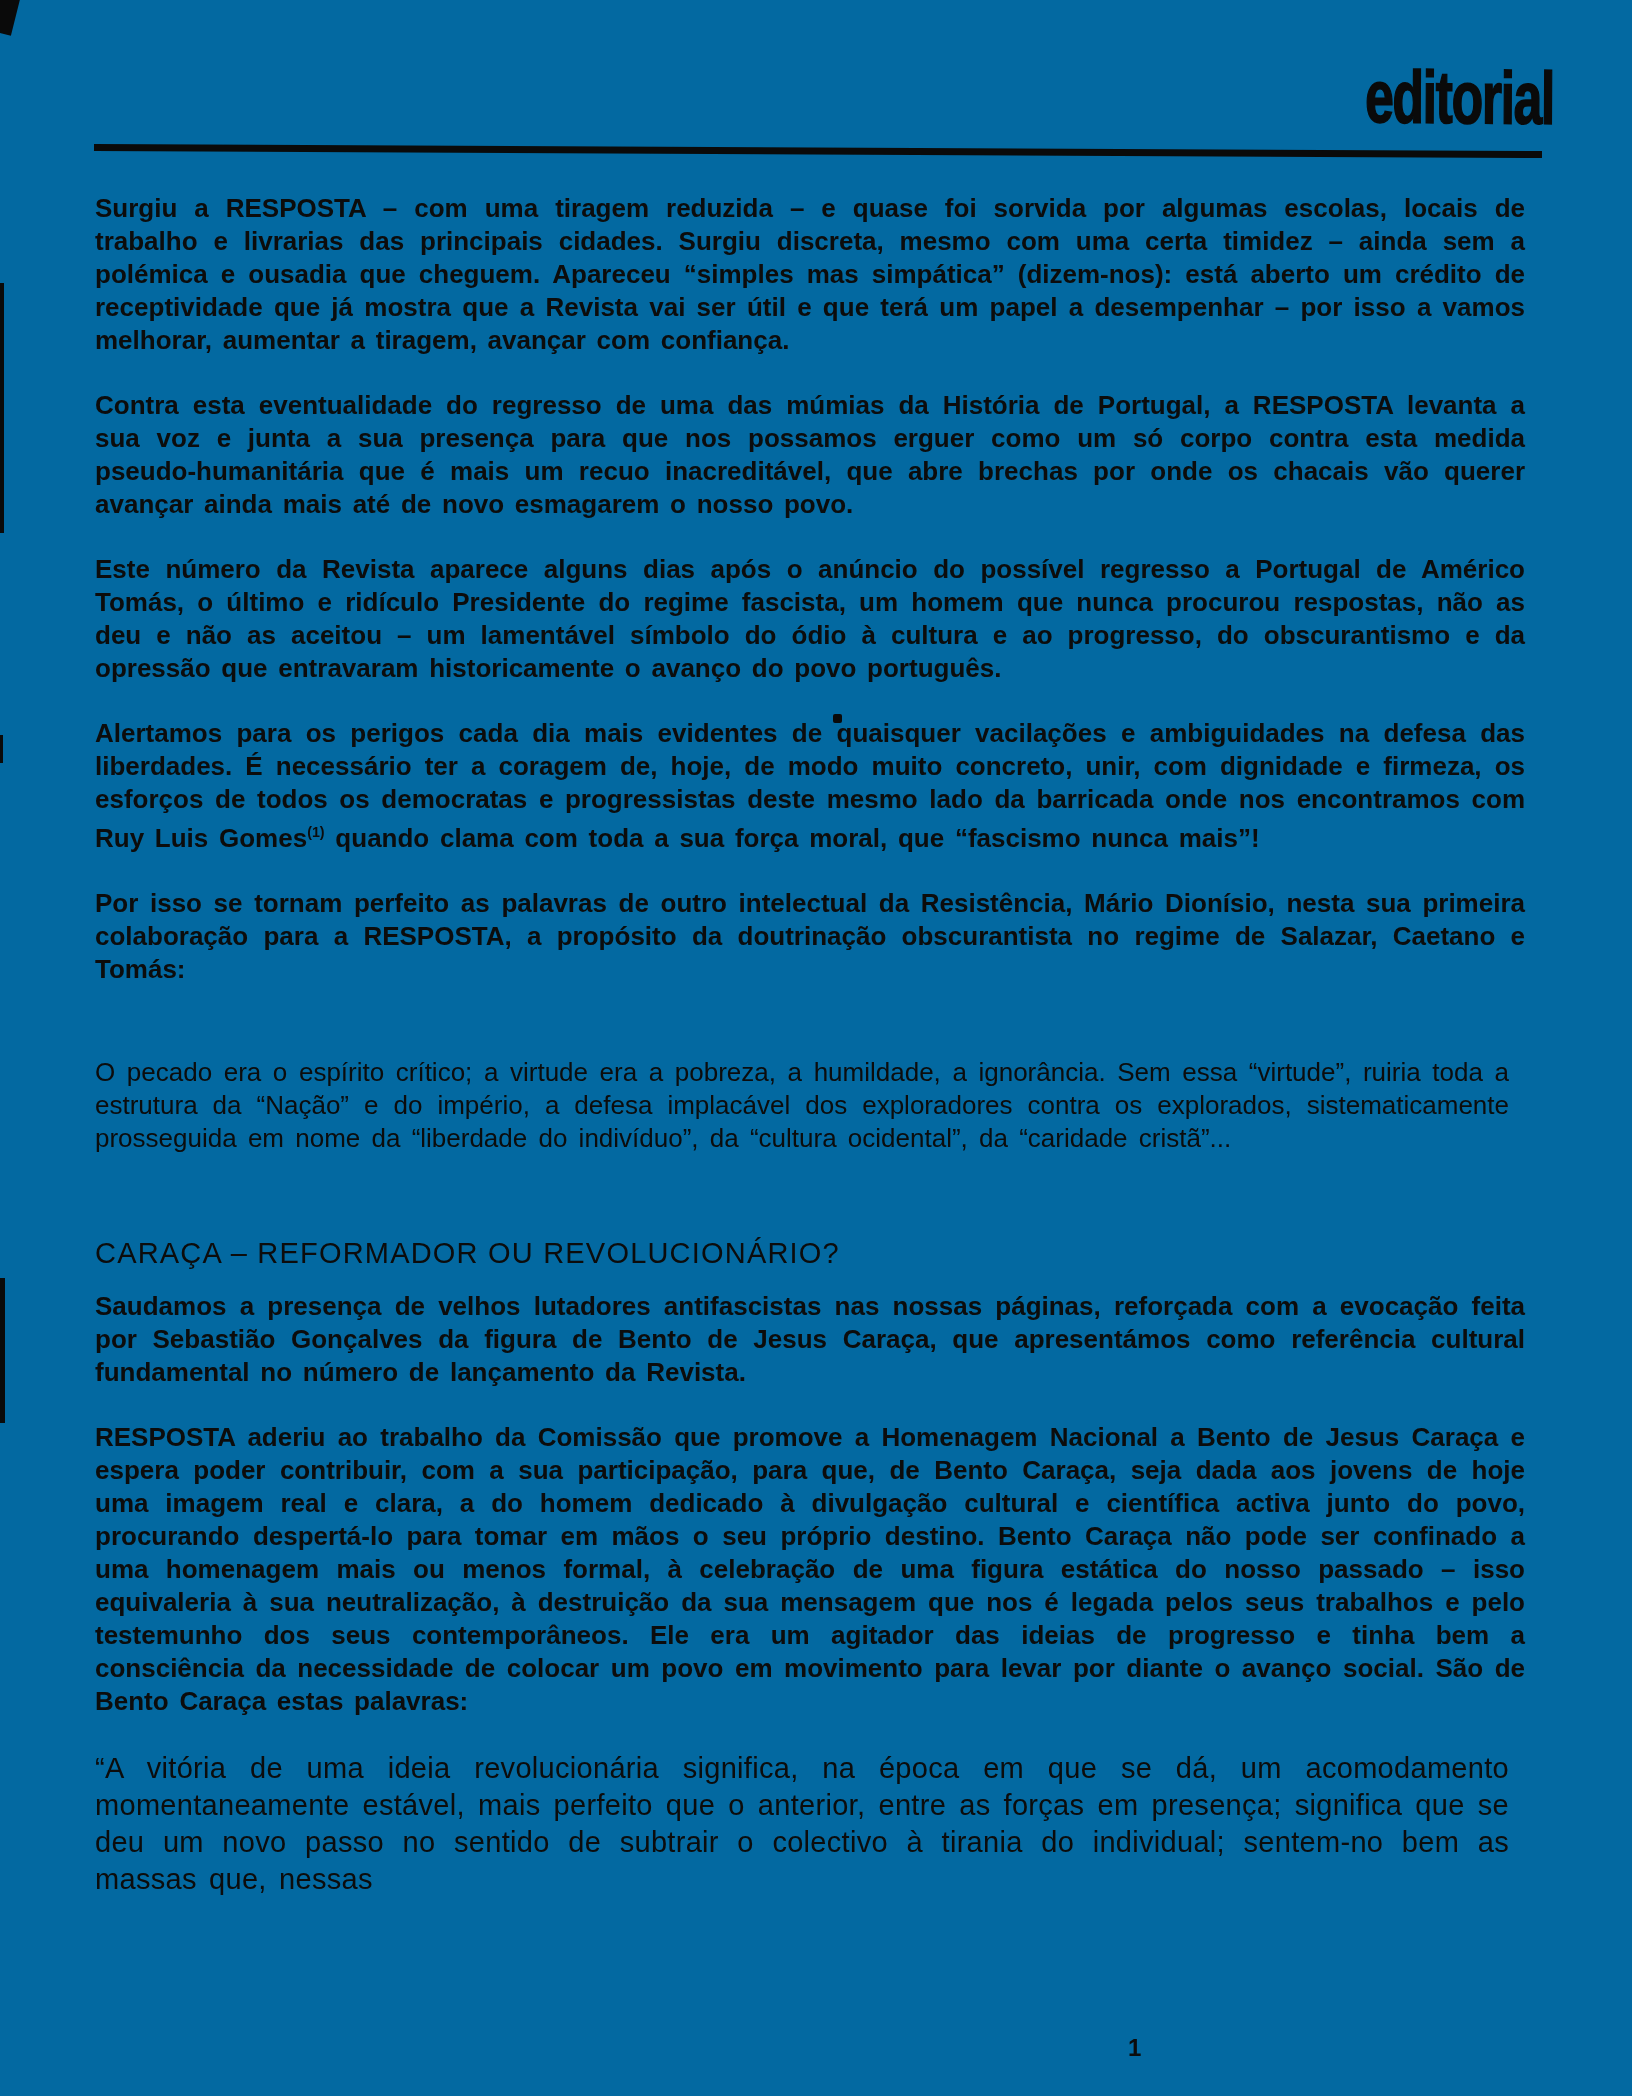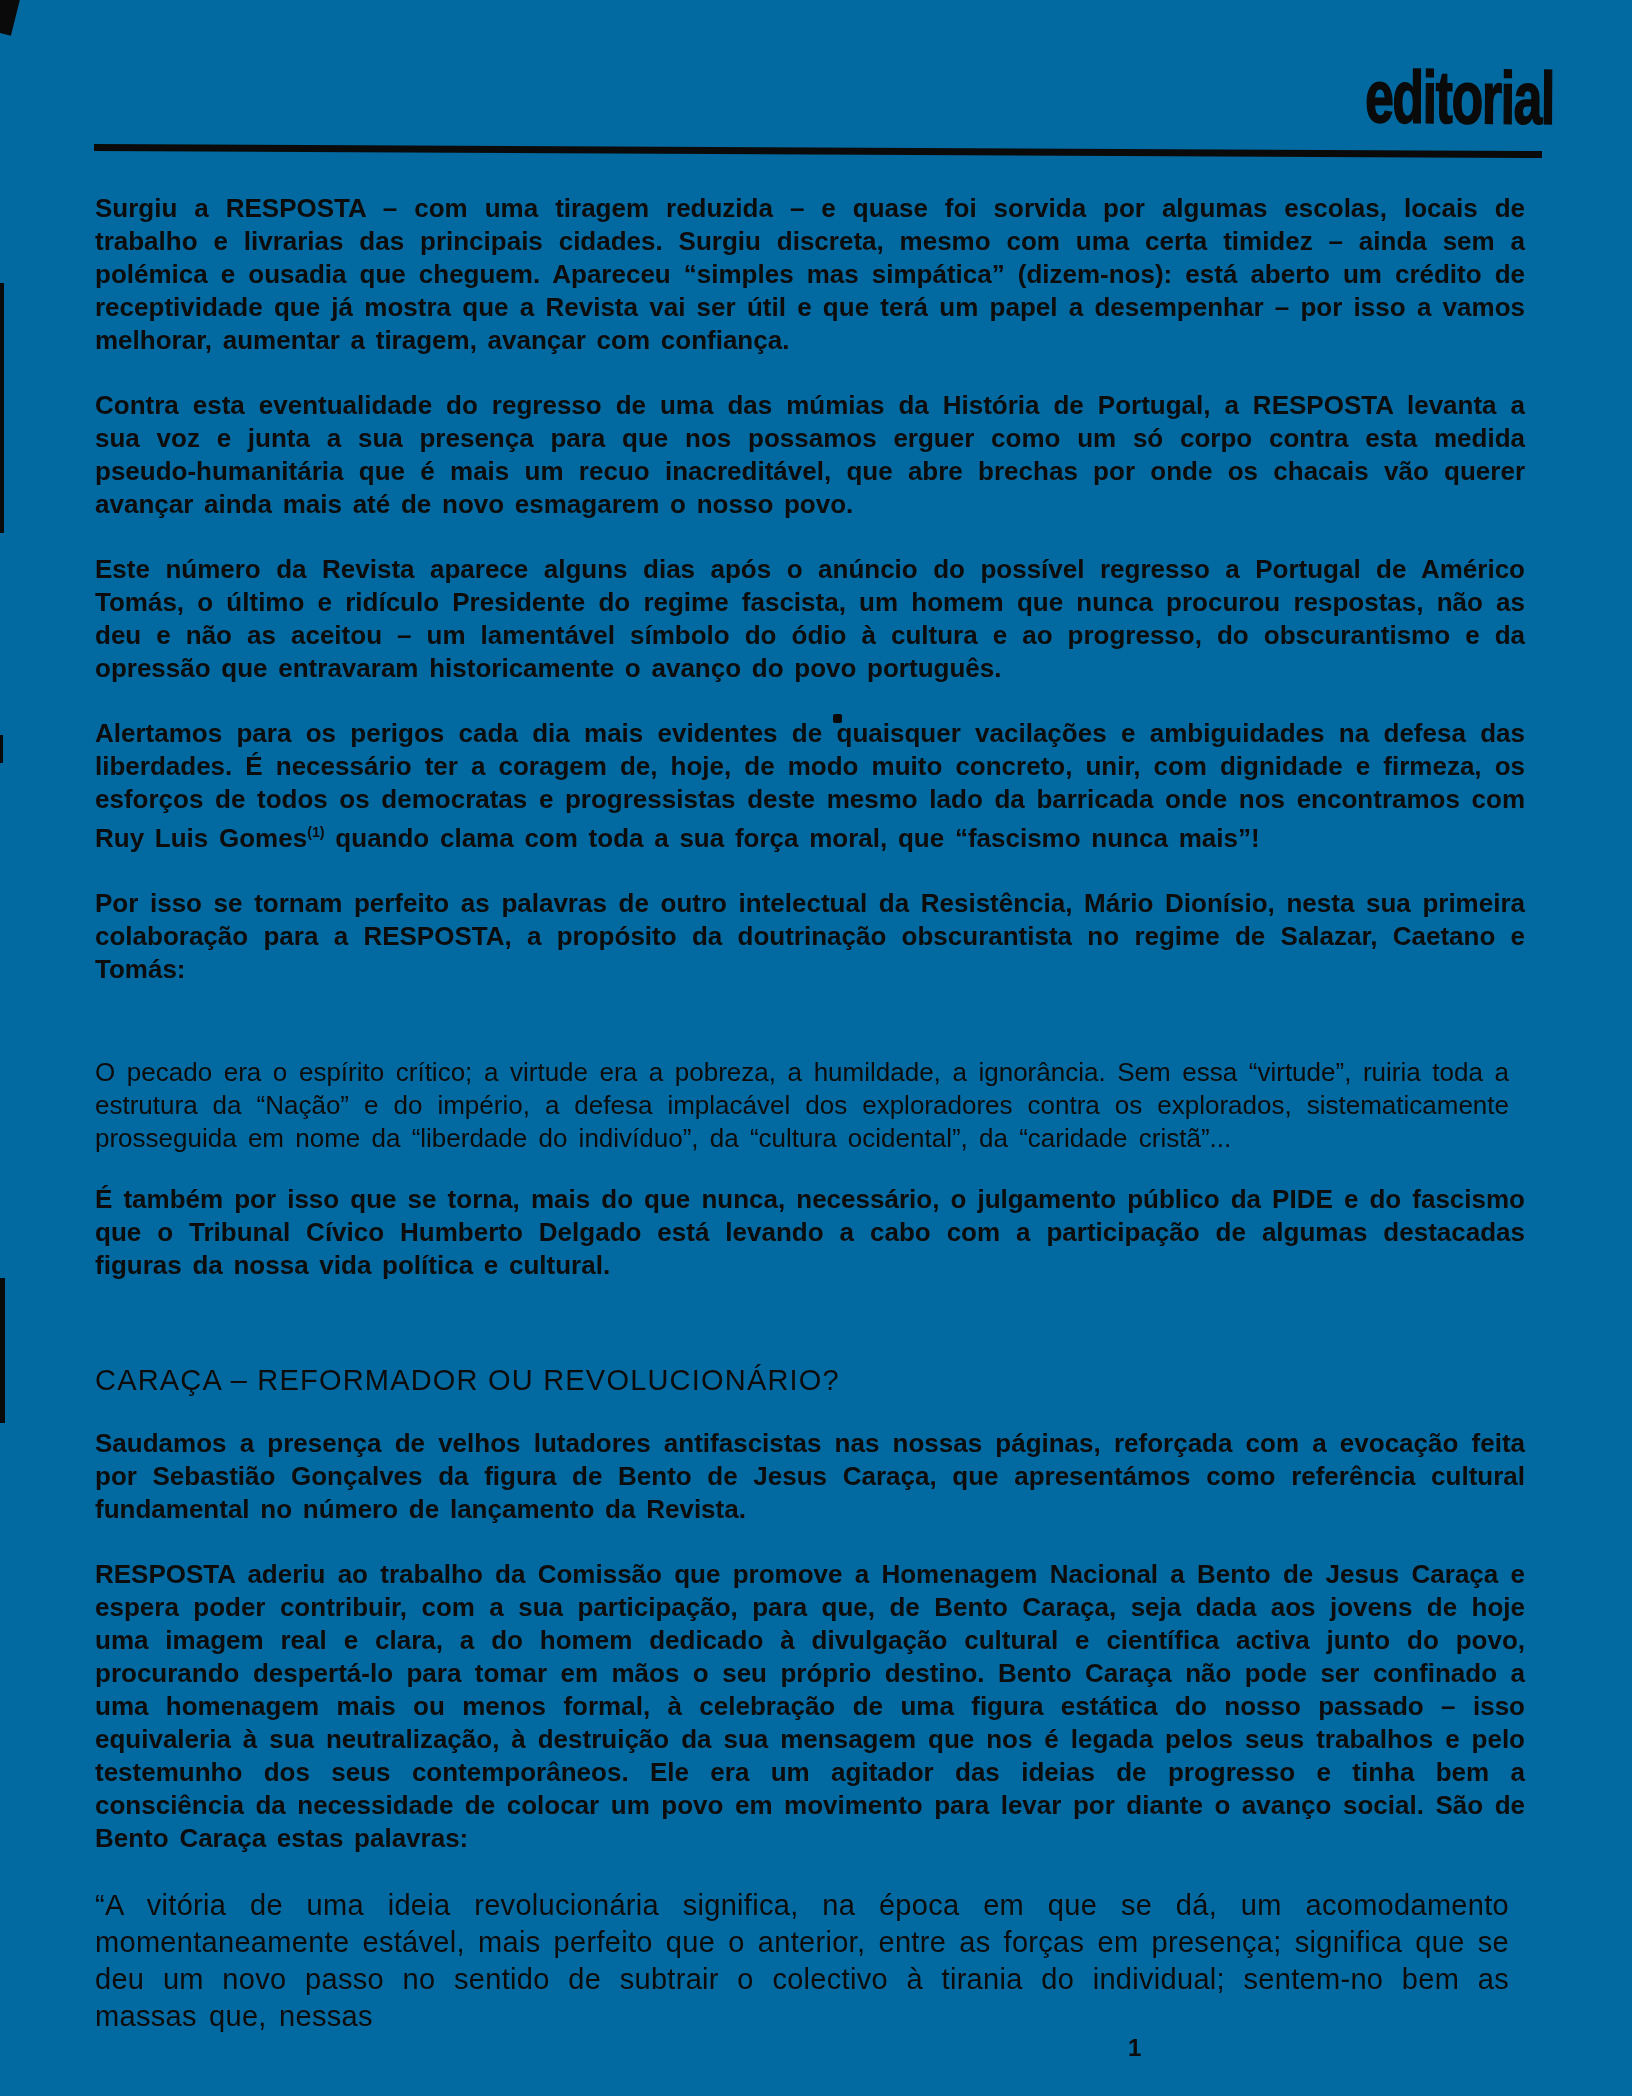--- a/index.html
+++ b/index.html
@@ -60,21 +60,21 @@
     font-size: 29px;
     line-height: 37px;
     word-spacing: 4px;
     letter-spacing: 0.3px;
   }
   .content h2.heading {
     font-size: 29px;
     line-height: 34px;
     font-weight: normal;
     letter-spacing: 1.2px;
-    margin: 81px 0 30px 0;
+    margin: 81px 0 20px 0;
     color: #0c0c0c;
   }
   sup.footnote {
     font-size: 0.55em;
     vertical-align: super;
     letter-spacing: 0;
   }
   .page-number {
     position: absolute;
     left: 1128px;
@@ -109,21 +109,20 @@
     <p>Contra esta eventualidade do regresso de uma das múmias da História de Portugal, a RESPOSTA levanta a sua voz e junta a sua presença para que nos possamos erguer como um só corpo contra esta medida pseudo-humanitária que é mais um recuo inacreditável, que abre brechas por onde os chacais vão querer avançar ainda mais até de novo esmagarem o nosso povo.</p>
 
     <p>Este número da Revista aparece alguns dias após o anúncio do possível regresso a Portugal de Américo Tomás, o último e ridículo Presidente do regime fascista, um homem que nunca procurou respostas, não as deu e não as aceitou – um lamentável símbolo do ódio à cultura e ao progresso, do obscurantismo e da opressão que entravaram historicamente o avanço do povo português.</p>
 
     <p><span>Alertamos para os perigos cada dia mais evidentes de quaisquer vacilações e ambiguidades na defesa das liberdades. É necessário ter a coragem de, hoje, de modo muito concreto, unir, com dignidade e firmeza, os esforços de todos os democratas e progressistas deste mesmo lado da barricada onde nos encontramos com Ruy Luis Gomes</span><sup class="footnote">(1)</sup><span> quando clama com toda a sua força moral, que “fascismo nunca mais”!</span></p>
 
     <p>Por isso se tornam perfeito as palavras de outro intelectual da Resistência, Mário Dionísio, nesta sua primeira colaboração para a RESPOSTA, a propósito da doutrinação obscurantista no regime de Salazar, Caetano e Tomás:</p>
 
     <p class="quote">O pecado era o espírito crítico; a virtude era a pobreza, a humildade, a ignorância. Sem essa “virtude”, ruiria toda a estrutura da “Nação” e do império, a defesa implacável dos exploradores contra os explorados, sistematicamente prosseguida em nome da “liberdade do indivíduo”, da “cultura ocidental”, da “caridade cristã”...</p>
 
-    <p>É também por isso que se torna, mais do que nunca, necessário, o julgamento público da PIDE e do fascismo que o Tribunal Cívico Humberto Delgado está levando a cabo com a participação de algumas destacadas figuras da nossa vida política e cultural.</p>
 
     <h2 class="heading">CARAÇA – REFORMADOR OU REVOLUCIONÁRIO?</h2>
 
     <p>Saudamos a presença de velhos lutadores antifascistas nas nossas páginas, reforçada com a evocação feita por Sebastião Gonçalves da figura de Bento de Jesus Caraça, que apresentámos como referência cultural fundamental no número de lançamento da Revista.</p>
 
     <p>RESPOSTA aderiu ao trabalho da Comissão que promove a Homenagem Nacional a Bento de Jesus Caraça e espera poder contribuir, com a sua participação, para que, de Bento Caraça, seja dada aos jovens de hoje uma imagem real e clara, a do homem dedicado à divulgação cultural e científica activa junto do povo, procurando despertá-lo para tomar em mãos o seu próprio destino. Bento Caraça não pode ser confinado a uma homenagem mais ou menos formal, à celebração de uma figura estática do nosso passado – isso equivaleria à sua neutralização, à destruição da sua mensagem que nos é legada pelos seus trabalhos e pelo testemunho dos seus contemporâneos. Ele era um agitador das ideias de progresso e tinha bem a consciência da necessidade de colocar um povo em movimento para levar por diante o avanço social. São de Bento Caraça estas palavras:</p>
 
     <p class="quote closing">“A vitória de uma ideia revolucionária significa, na época em que se dá, um acomodamento momentaneamente estável, mais perfeito que o anterior, entre as forças em presença; significa que se deu um novo passo no sentido de subtrair o colectivo à tirania do individual; sentem-no bem as massas que, nessas</p>
 
   </div>

